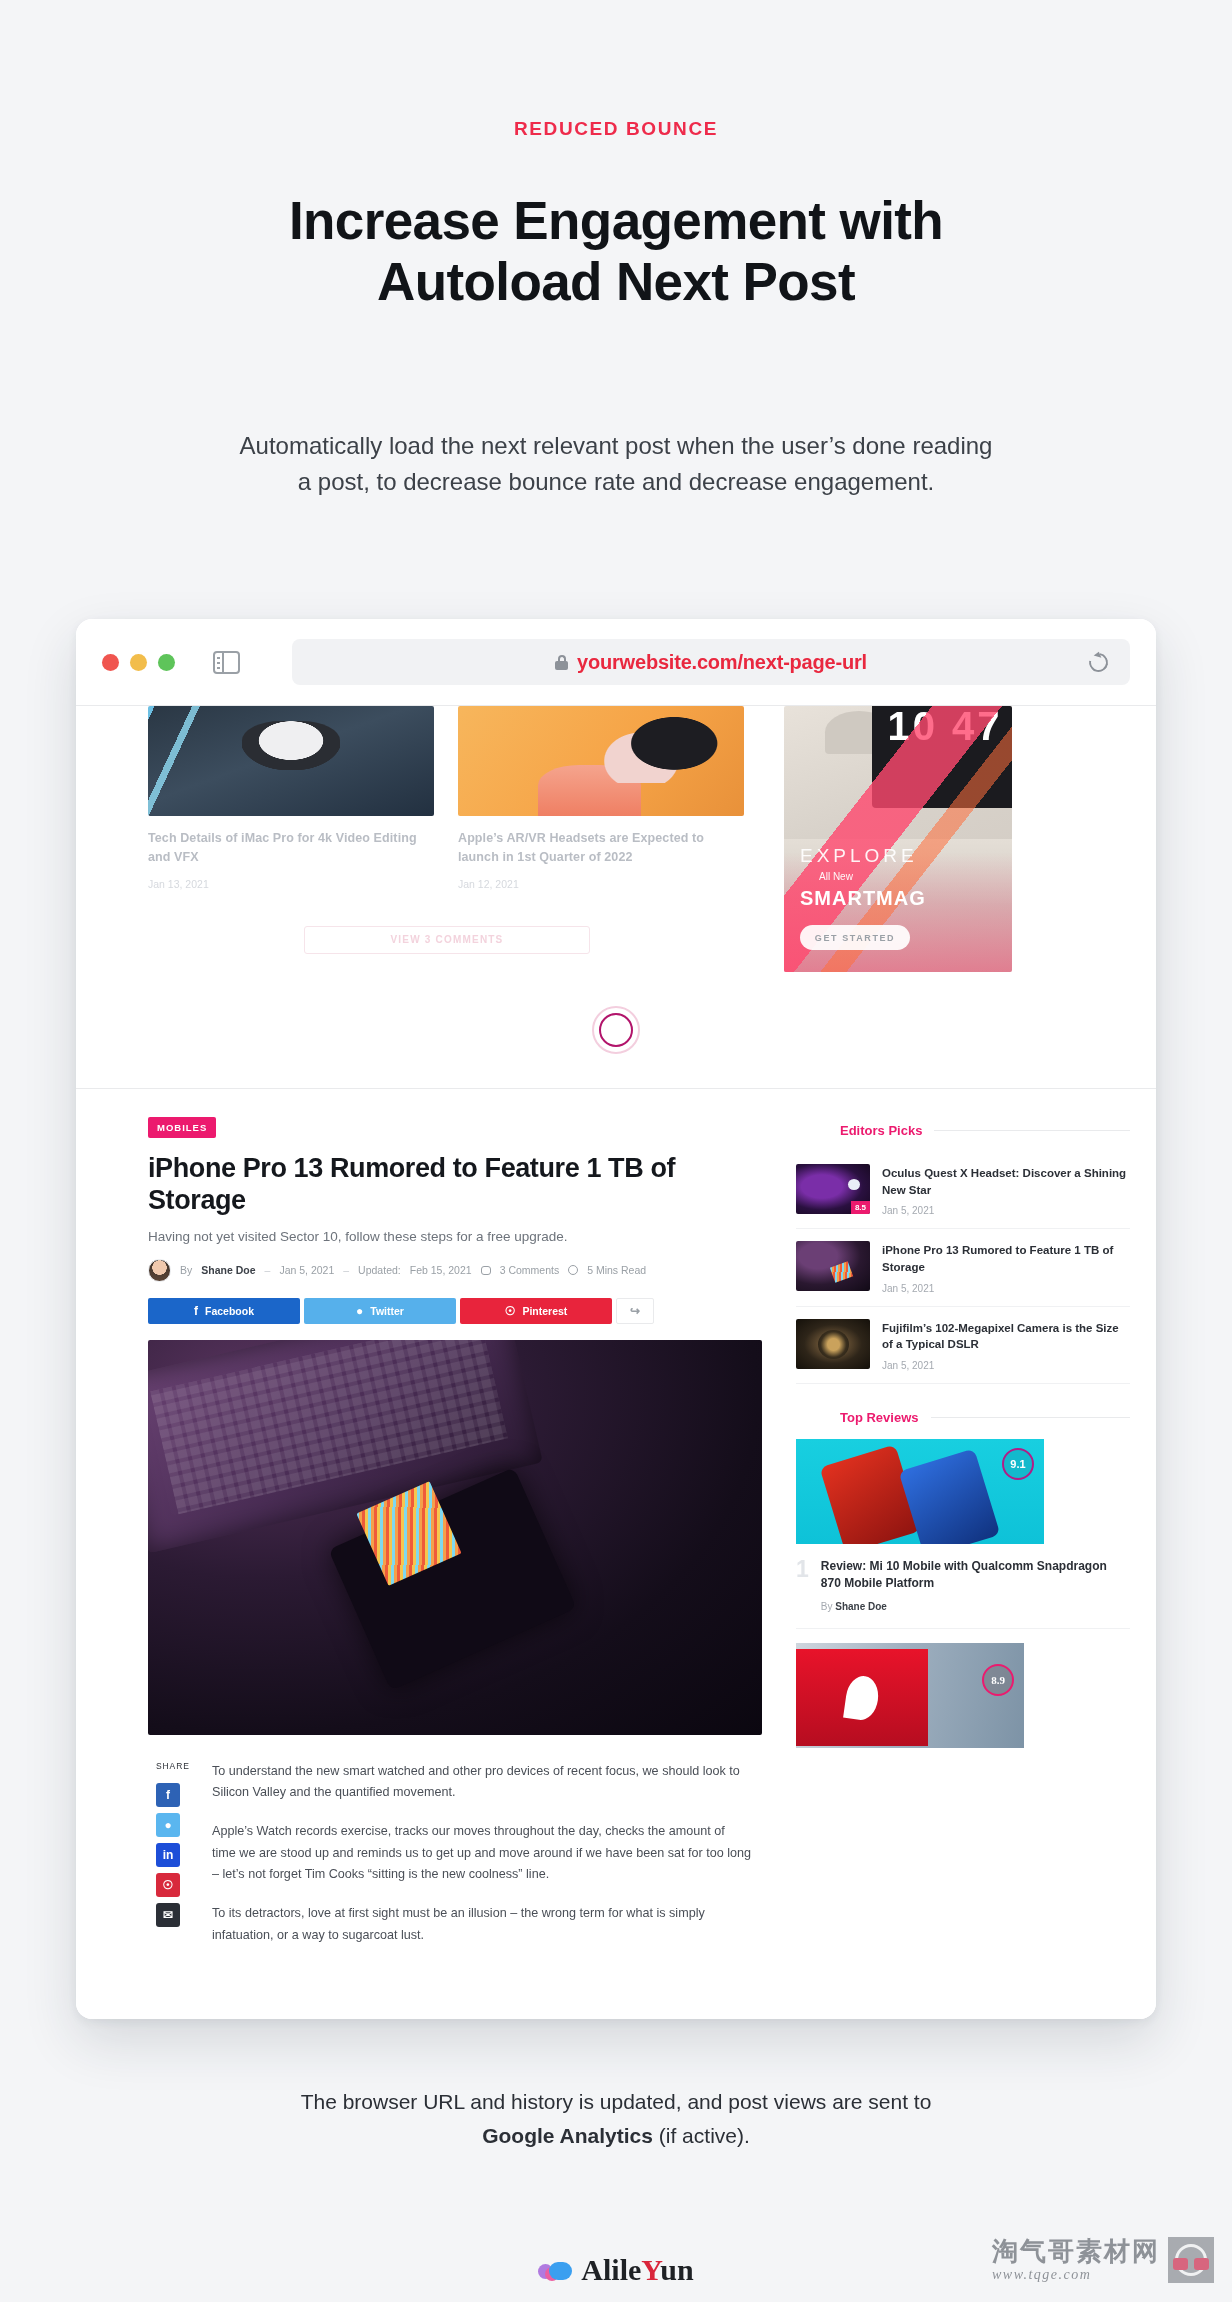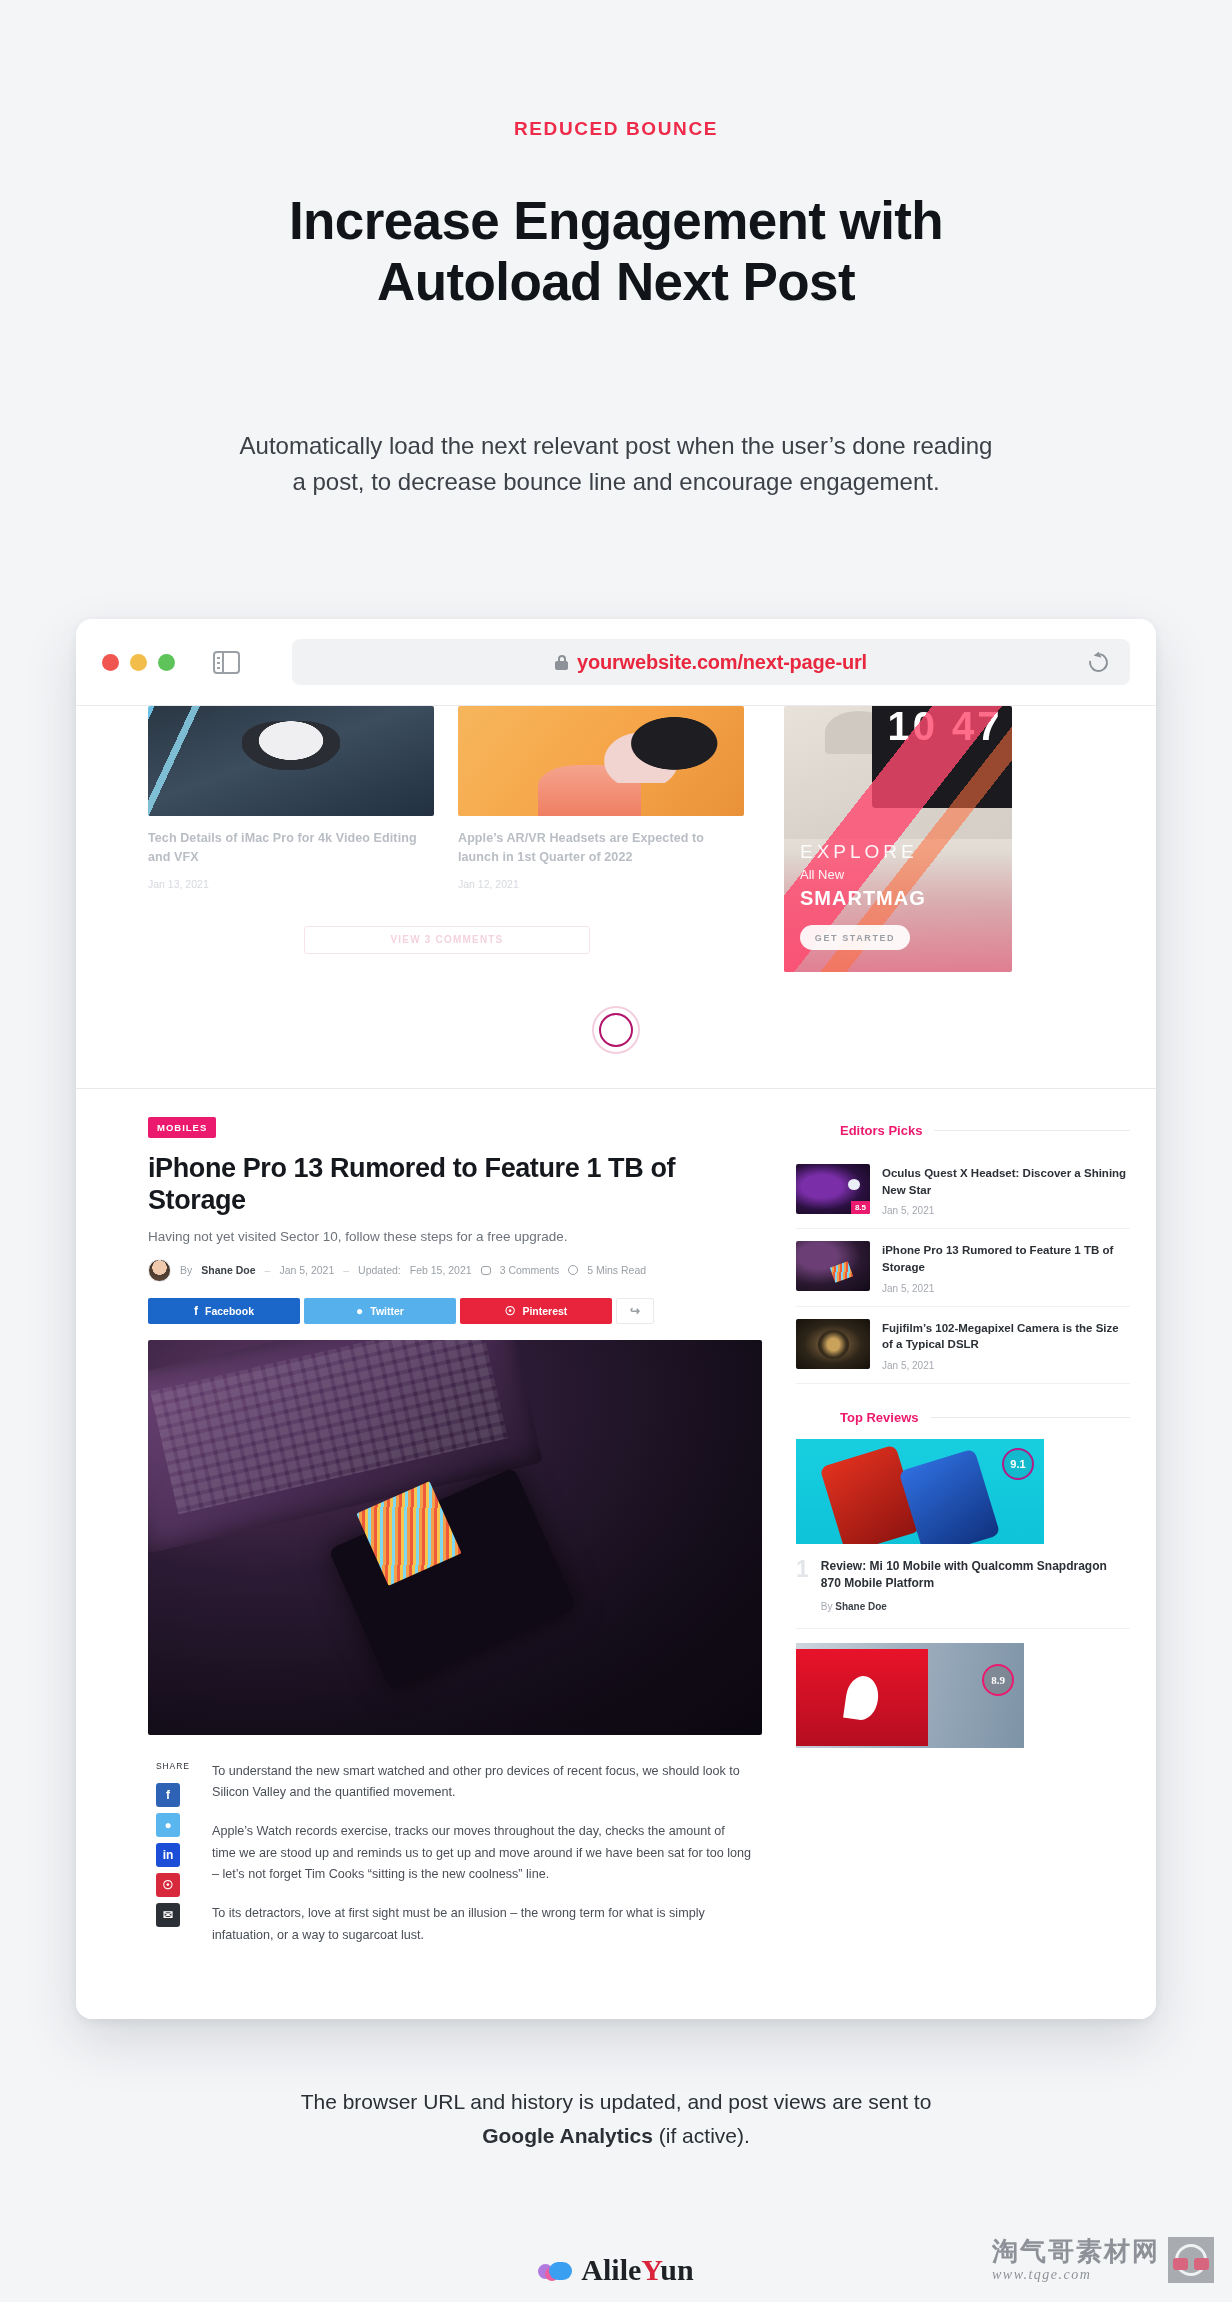--- a/index.html
+++ b/index.html
@@ -137,21 +137,21 @@
     background:linear-gradient(180deg,#e4ded6,#d3cdc5); }
   .ad .paint{
     position:absolute; inset:0;
     background:
       linear-gradient(128deg, transparent 0 34%, rgba(255,72,110,.80) 34% 50%, transparent 50% 56%,
         rgba(255,110,60,.55) 56% 62%, transparent 62%),
       linear-gradient(180deg, transparent 0 55%, rgba(238,65,105,.55) 100%);
   }
   .ad .adtext{ position:absolute; left:16px; bottom:62px; color:#fff; }
   .ad .explore{ font-size:19px; letter-spacing:4px; color:rgba(255,255,255,.92); font-weight:400; }
-  .ad .allnew{ font-size:13px; margin-top:4px; color:rgba(255,255,255,.95); }
+  .ad .allnew{ font-size:10px; margin-top:4px; color:rgba(255,255,255,.95);margin-left:19px; }
   .ad .smartmag{ font-size:20px; font-weight:800; letter-spacing:1px; margin-top:5px; }
   .ad .getstarted{
     position:absolute; left:16px; bottom:22px; width:110px; height:25px;
     background:rgba(255,255,255,.92); border-radius:13px;
     display:flex; align-items:center; justify-content:center;
     font-size:9px; letter-spacing:1.6px; color:#9aa0a6; font-weight:600;
   }
 
   
   .loadwrap { height: 116px; display:flex; align-items:center; justify-content:center; }
@@ -313,21 +313,21 @@
 
 <div class="page">
 
   <div class="eyebrow">REDUCED BOUNCE</div>
   <h1 class="headline">
     <span>Increase Engagement with</span>
     <span class="ln2">Autoload Next Post</span>
   </h1>
   <div class="subhead">
     <span>Automatically load the next relevant post when the user’s done reading</span><br>
-    <span>a post, to decrease bounce line and encourage engagement.</span>
+    <span>a post, to decrease bounce rate and decrease engagement.</span>
   </div>
 
   <div class="browser">
 
     <div class="chrome">
       <div class="lights">
         <span class="dot r"></span>
         <span class="dot y"></span>
         <span class="dot g"></span>
       </div>

